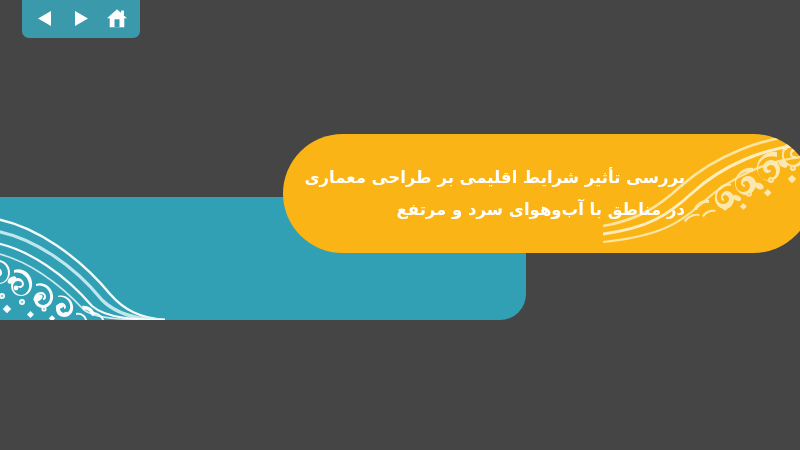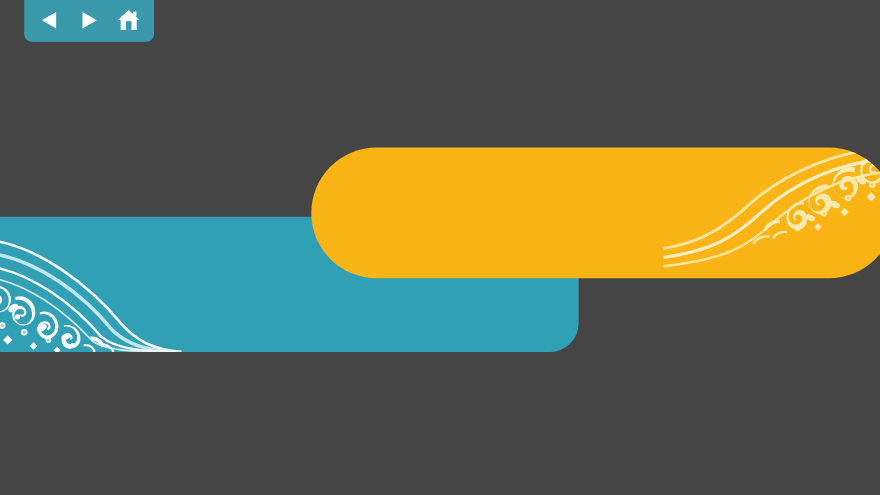--- a/index.html
+++ b/index.html
@@ -176,17 +176,19 @@
         <path d="M96,80 c-6,-1 -13,3 -15,7 l2,1 c2,-4 8,-7 14,-6 z"></path>
       </g>
       <g fill="#fab415" opacity="0.5">
         <circle cx="190" cy="34" r="1.3"></circle>
         <circle cx="168" cy="46" r="1.3"></circle>
         <circle cx="146" cy="60" r="1.1"></circle>
       </g>
     </svg>
 
     <div id="titleWrap">
+      <div class="tline">بررسی تأثیر شرایط اقلیمی بر طراحی معماری</div>
+      <div class="tline">در مناطق با آب‌وهوای سرد و مرتفع</div>
     </div>
 
   </div>
 
 </div>
 
 </body></html>

